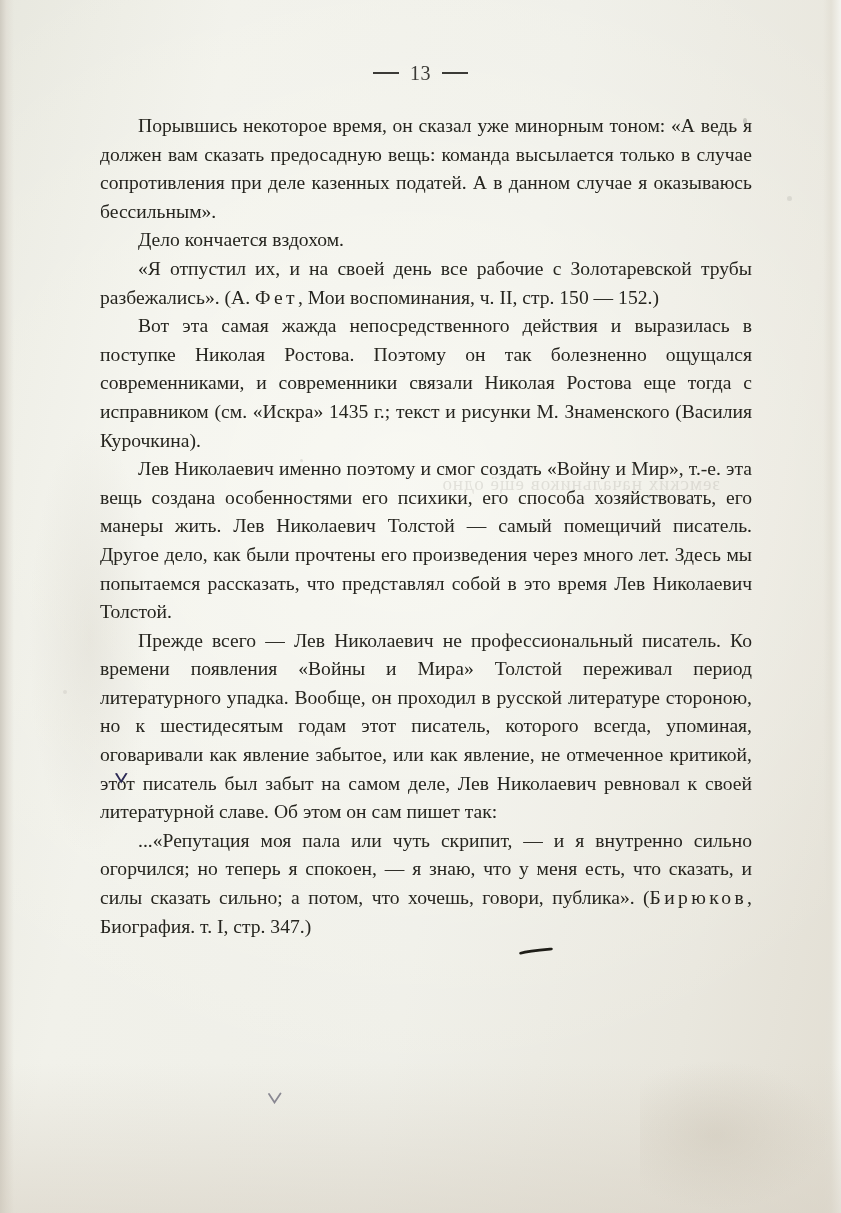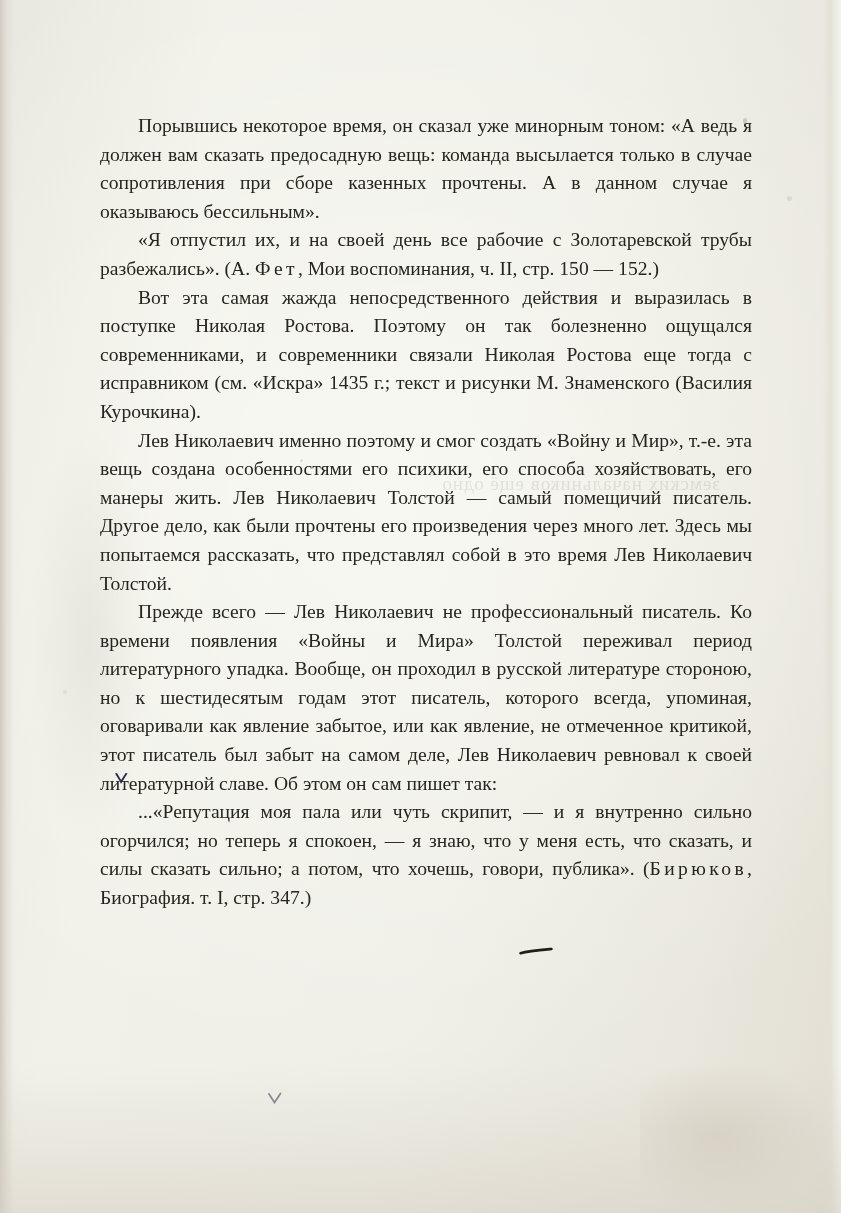--- a/index.html
+++ b/index.html
@@ -169,25 +169,29 @@
 
   <div class="speck" style="left:743px;top:118px;width:4px;height:6px;"></div>
   <div class="speck" style="left:787px;top:196px;width:5px;height:5px;opacity:.5;"></div>
   <div class="speck" style="left:63px;top:690px;width:4px;height:4px;opacity:.4;"></div>
   <div class="speck" style="left:300px;top:459px;width:3px;height:3px;opacity:.6;"></div>
 
   <div class="ghost" style="left:120px; top:470px; width:600px;">земских начальников ещё одно</div>
 
   <div class="content">
 
+    <div class="folio">
+      <span class="rule"></span><span>13</span><span class="rule"></span>
+    </div>
 
     <div class="textblock">
 
-      <p>Порывшись некоторое время, он сказал уже минорным тоном: «А ведь я должен вам сказать предосадную вещь: команда высылается только в случае сопротивления при сборе казенных прочтены. А в данном случае я оказываюсь бессильным».</p>
-
+      <p>Порывшись некоторое время, он сказал уже минорным тоном: «А ведь я должен вам сказать предосадную вещь: команда высылается только в случае сопротивления при деле казенных податей. А в данном случае я оказываюсь бессильным».</p>
+
+      <p>Дело кончается вздохом.</p>
 
       <p><span>«Я отпустил их, и на своей день все рабочие с Золотаревской трубы разбежались». (А. </span><span class="sp">Фет</span><span>, Мои воспоминания, ч. II, стр. 150 — 152.)</span></p>
 
       <p>Вот эта самая жажда непосредственного действия и выразилась в поступке Николая Ростова. Поэтому он так болезненно ощущался современниками, и современники связали Николая Ростова еще тогда с исправником (см. «Искра» 1435 г.; текст и рисунки М. Знаменского (Василия Курочкина).</p>
 
 
 
       <p>Лев Николаевич именно поэтому и смог создать «Войну и Мир», т.-е. эта вещь создана особенностями его психики, его способа хозяйствовать, его манеры жить. Лев Николаевич Толстой — самый помещичий писатель. Другое дело, как были прочтены его произведения через много лет. Здесь мы попытаемся рассказать, что представлял собой в это время Лев Николаевич Толстой.</p>
 
       <p>Прежде всего — Лев Николаевич не профессиональный писатель. Ко времени появления «Войны и Мира» Толстой переживал период литературного упадка. Вообще, он проходил в русской литературе стороною, но к шестидесятым годам этот писатель, которого всегда, упоминая, оговаривали как явление забытое, или как явление, не отмеченное критикой, этот писатель был забыт на самом деле, Лев Николаевич ревновал к своей литературной славе. Об этом он сам пишет так:</p>

